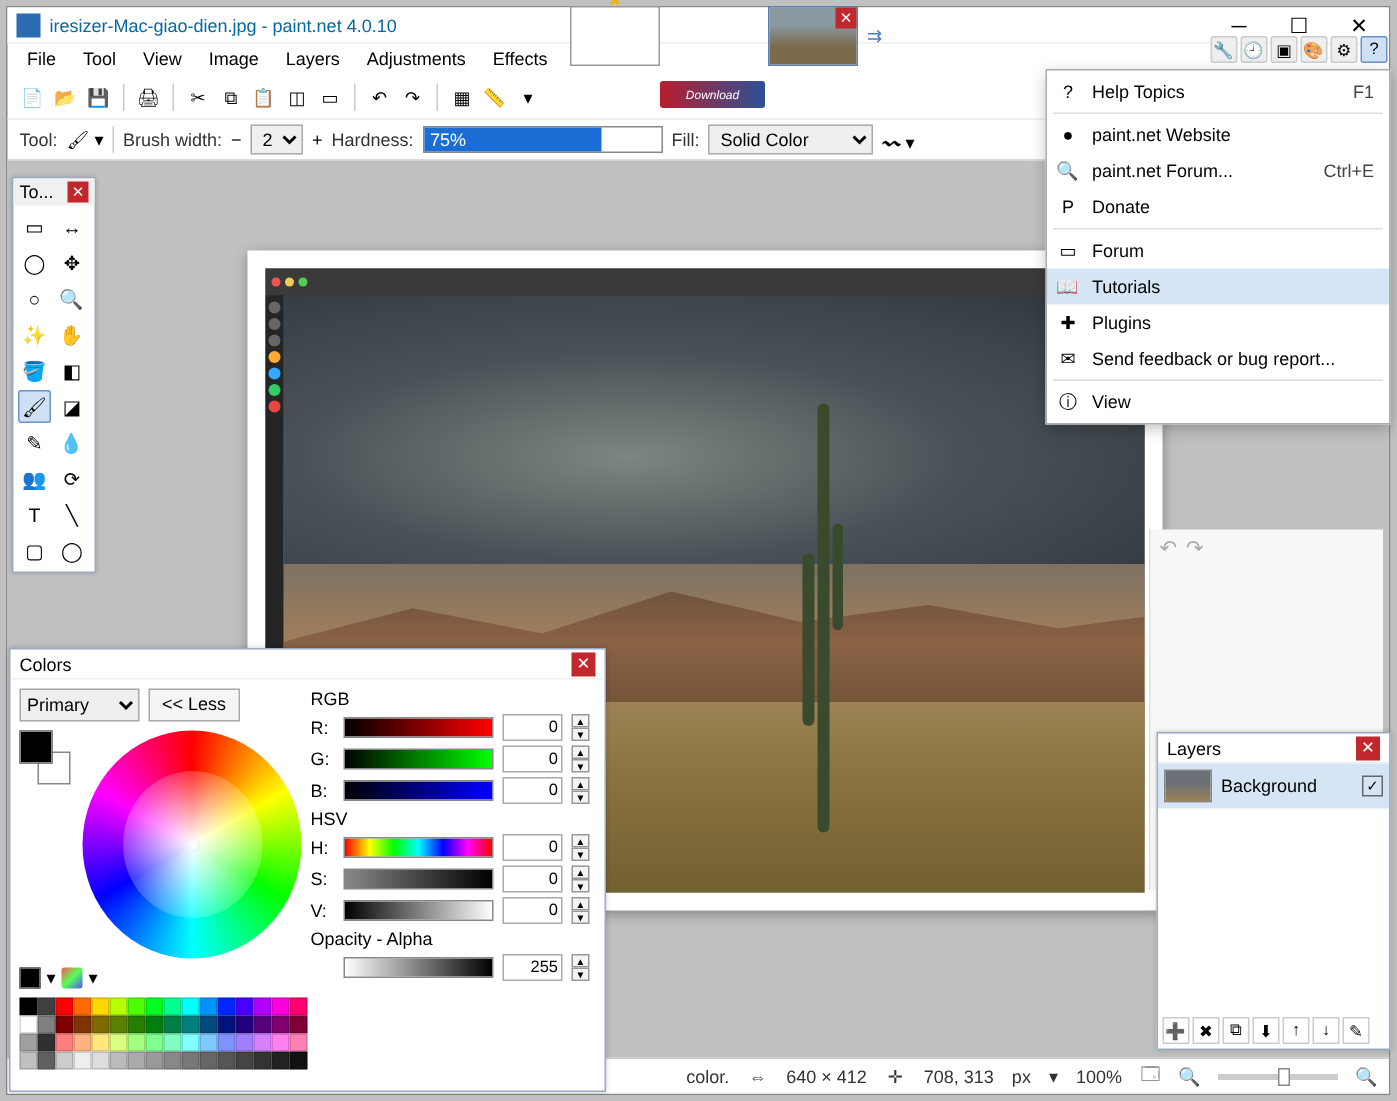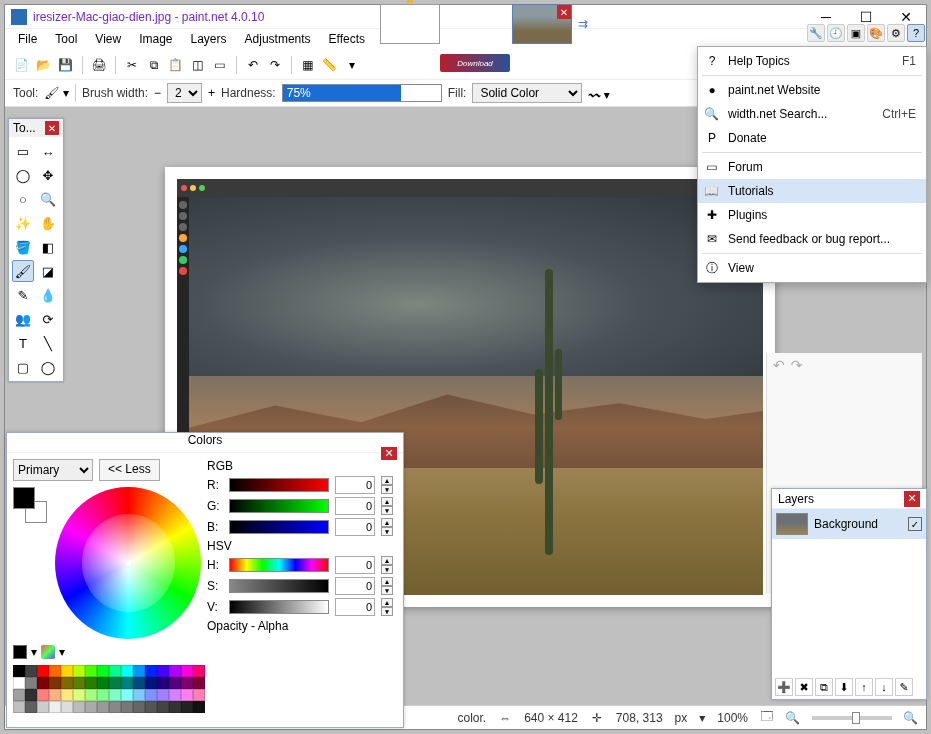--- a/index.html
+++ b/index.html
@@ -4,21 +4,21 @@
 <style>
 * { box-sizing: border-box; margin: 0; padding: 0; font-family: "Segoe UI", Tahoma, sans-serif; font-size: 12px; }
 body { width: 931px; height: 734px; background: #c0c0c0; position: relative; overflow: hidden; }
 
 
 .window { position: absolute; inset: 4px; background: #fff; border: 1px solid #888; display: flex; flex-direction: column; }
 
 
 .titlebar { height: 24px; display: flex; align-items: center; background: #fff; border-bottom: 1px solid #eee; }
 .titlebar .app-icon { width: 16px; height: 16px; margin: 0 6px; background: #2b6cb2; }
-.titlebar .title { flex: 1; color: #6d28d9; }
+.titlebar .title { flex: 1; color: #0369a1; }
 .titlebar .win-btns { display: flex; }
 .titlebar .win-btn { width: 40px; height: 24px; display: flex; align-items: center; justify-content: center; font-size: 14px; cursor: pointer; }
 
 
 .menubar { display: flex; height: 22px; padding: 0 4px; }
 .menubar .menu { padding: 3px 9px; cursor: pointer; text-align: center; }
 
 
 .doc-area { position: absolute; top: 4px; left: 380px; display: flex; align-items: center; gap: 6px; }
 .doc-slot { border: 1px solid #999; background: #fff; position: relative; }
@@ -76,21 +76,21 @@
 
 .help-menu { position: absolute; top: 46px; right: 4px; width: 230px; background: #fff; border: 1px solid #aaa; box-shadow: 0 3px 10px rgba(0,0,0,.25); z-index: 50; padding: 2px 0; }
 .help-menu .mi { display: flex; align-items: center; height: 24px; padding: 0 10px 0 6px; cursor: pointer; gap: 8px; }
 .help-menu .mi.hover { background: #d6e5f5; }
 .help-menu .mi .mico { width: 16px; height: 16px; display: flex; align-items: center; justify-content: center; font-size: 12px; }
 .help-menu .mi .shortcut { margin-left: auto; color: #444; }
 .help-menu .sep { height: 1px; background: #ddd; margin: 2px 4px; }
 
 
 .colors-win { position: absolute; left: 6px; bottom: 6px; width: 398px; height: 296px; background: #fff; border: 1px solid #9aaac4; box-shadow: 0 0 4px rgba(0,0,0,.2); z-index: 30; }
-.colors-win .hdr { height: 20px; display: flex; align-items: center; padding: 0 6px; border-bottom: 1px solid #eee; flex-direction: column; }
+.colors-win .hdr { height: 20px; display: flex; align-items: center; padding: 0 6px; border-bottom: 1px solid #eee; }
 .colors-win .hdr .x { margin-left: auto; width: 16px; height: 16px; background: #c1272d; color: #fff; display: flex; align-items: center; justify-content: center; font-size: 11px; cursor: pointer; }
 .colors-body { display: flex; height: calc(100% - 20px); }
 .colors-left { width: 200px; padding: 6px; display: flex; flex-direction: column; gap: 6px; }
 .colors-left .top-row { display: flex; gap: 6px; }
 .colors-left select { height: 22px; border: 1px solid #aaa; width: 80px; }
 .colors-left .btn { border: 1px solid #aaa; padding: 2px 8px; background: #f5f5f5; cursor: pointer; }
 .swatch-pair { position: relative; width: 36px; height: 36px; }
 .swatch-pair .sw { position: absolute; width: 22px; height: 22px; border: 1px solid #888; }
 .swatch-pair .sw.p { top: 0; left: 0; background: #000; z-index: 2; }
 .swatch-pair .sw.s { bottom: 0; right: 0; background: #fff; }
@@ -302,21 +302,21 @@
       <span>Help Topics</span>
       <span class="shortcut">F1</span>
     </div>
     <div class="sep"></div>
     <div class="mi">
       <span class="mico">●</span>
       <span>paint.net Website</span>
     </div>
     <div class="mi">
       <span class="mico">🔍</span>
-      <span>width.net Search...</span>
+      <span>paint.net Forum...</span>
       <span class="shortcut">Ctrl+E</span>
     </div>
     <div class="mi">
       <span class="mico">P</span>
       <span style="">Donate</span>
     </div>
     <div class="sep"></div>
     <div class="mi">
       <span class="mico">▭</span>
       <span>Forum</span>
@@ -484,20 +484,29 @@
       <div class="row">
           <span class="lbl">V:</span>
           <div class="slider" style="background:linear-gradient(to right,#000,#fff)"></div>
           <input class="val" value="0" style="">
           <div class="spinner">
             <b>▴</b>
             <b>▾</b>
           </div>
         </div>
       <div>Opacity - Alpha</div>
+      <div class="row">
+          <span class="lbl"></span>
+          <div class="slider" style="background:linear-gradient(to right,#fff,#000)"></div>
+          <input class="val" value="255" style="">
+          <div class="spinner">
+            <b>▴</b>
+            <b>▾</b>
+          </div>
+        </div>
     </div>
   </div>
 </div>
 
 <div class="layers-win">
   <div class="hdr">
     <span>Layers</span>
     <div class="x">✕</div>
   </div>
   <div class="layer-row">

